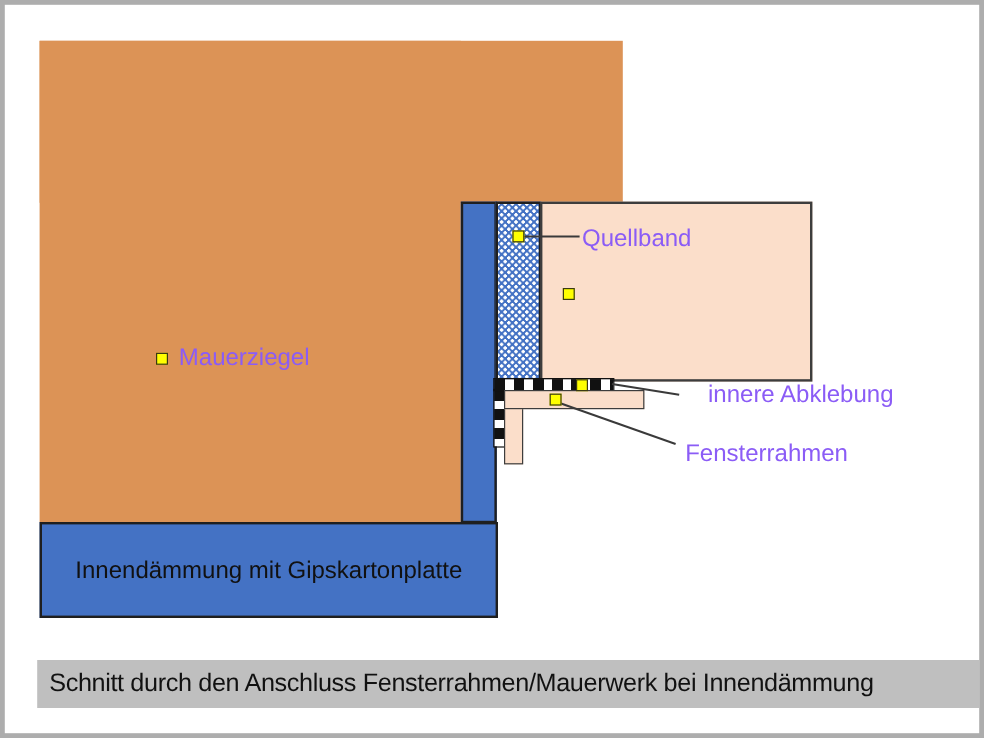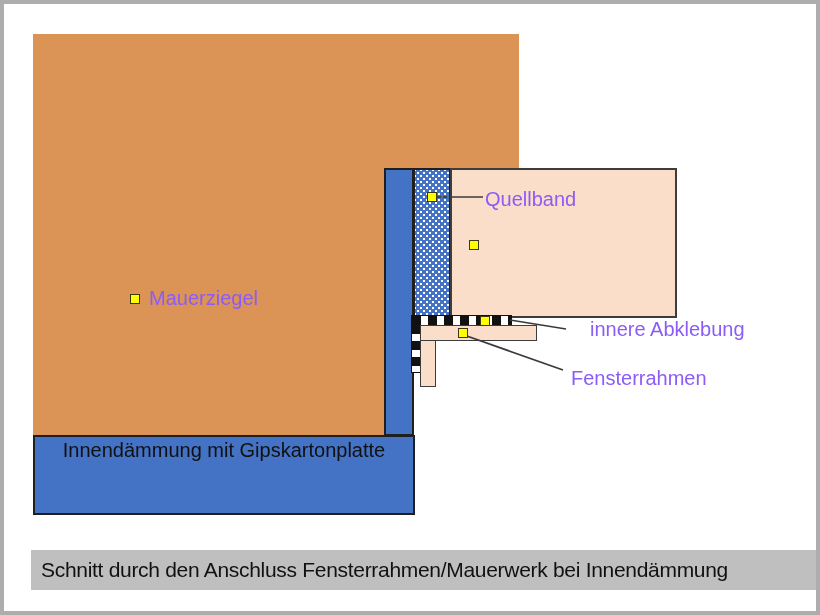--- a/index.html
+++ b/index.html
@@ -17,21 +17,21 @@
   
   .brick{background:#dc9356;}
   #brick-top{left:29px;top:30px;width:486px;height:135px;}
   #brick-left{left:29px;top:30px;width:351px;height:401px;}
 
   
   .blue-shape{background:#4472c4;border:2px solid #1f1f1f;}
   #insulation-vertical{left:380px;top:164px;width:30px;height:268px;}
   #insulation-bar{
     left:29px;top:431px;width:382px;height:80px;
-    display:flex;justify-content:center;
+    display:flex;align-items:center;justify-content:center;
   }
   #insulation-bar .bar-label{
     color:#111111;font-size:20px;white-space:nowrap;padding-top:2px;
   }
 
   
   #quellband{
     left:409px;top:164px;width:38px;height:149px;
     border:2px solid #1f1f1f;
     background-color:#4472c4;

